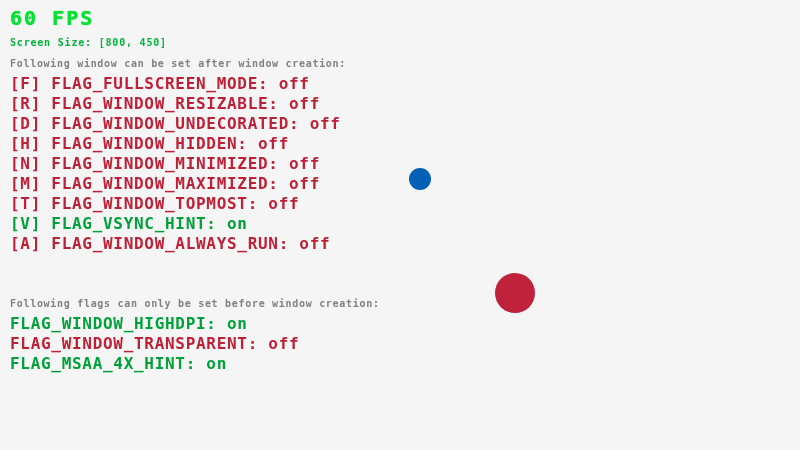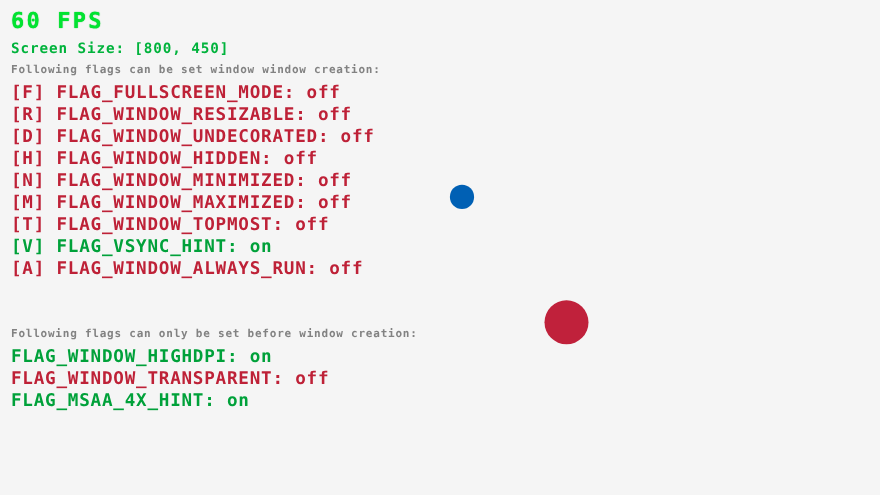--- a/index.html
+++ b/index.html
@@ -32,21 +32,21 @@
     top: 8px;
     font-size: 20px;
     letter-spacing: 2px;
     color: #00e430;
     text-shadow: 0 0 1px #00c02a;
   }
 
   #screen-size {
     left: 10px;
     top: 38px;
-    font-size: 13px;
+    font-size: 10px;
     letter-spacing: 0.8px;
     color: #00b33c;
   }
 
   .section-header {
     left: 10px;
     font-size: 10px;
     letter-spacing: 0.7px;
     color: #828282;
     font-weight: 700;
@@ -98,21 +98,21 @@
 </style>
 </head>
 <body>
 
 <div id="app" style="background: rgb(245, 245, 245);">
 
   <div class="txt" id="fps-counter" style="color: rgb(0, 228, 48);">60 FPS</div>
 
   <div class="txt" id="screen-size" style="color: rgb(0, 179, 60);">Screen Size: [800, 450]</div>
 
-  <div class="txt section-header" id="section-after" style="color: rgb(130, 130, 130);">Following flags can be set window window creation:</div>
+  <div class="txt section-header" id="section-after" style="color: rgb(130, 130, 130);">Following window can be set after window creation:</div>
 
   <ul class="flag-list" id="flags-after">
       <li class="flag-row off">[F] FLAG_FULLSCREEN_MODE: off</li>
       <li class="flag-row off">[R] FLAG_WINDOW_RESIZABLE: off</li>
       <li class="flag-row off">[D] FLAG_WINDOW_UNDECORATED: off</li>
       <li class="flag-row off">[H] FLAG_WINDOW_HIDDEN: off</li>
       <li class="flag-row off">[N] FLAG_WINDOW_MINIMIZED: off</li>
       <li class="flag-row off">[M] FLAG_WINDOW_MAXIMIZED: off</li>
       <li class="flag-row off">[T] FLAG_WINDOW_TOPMOST: off</li>
       <li class="flag-row on">[V] FLAG_VSYNC_HINT: on</li>

